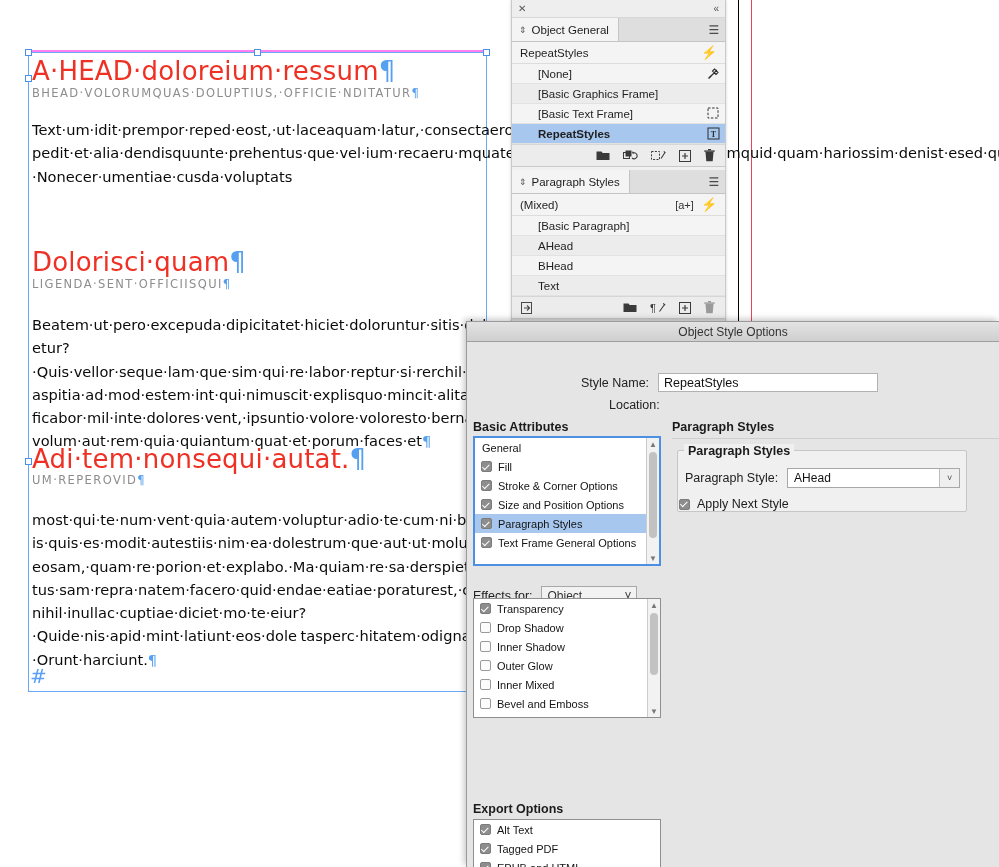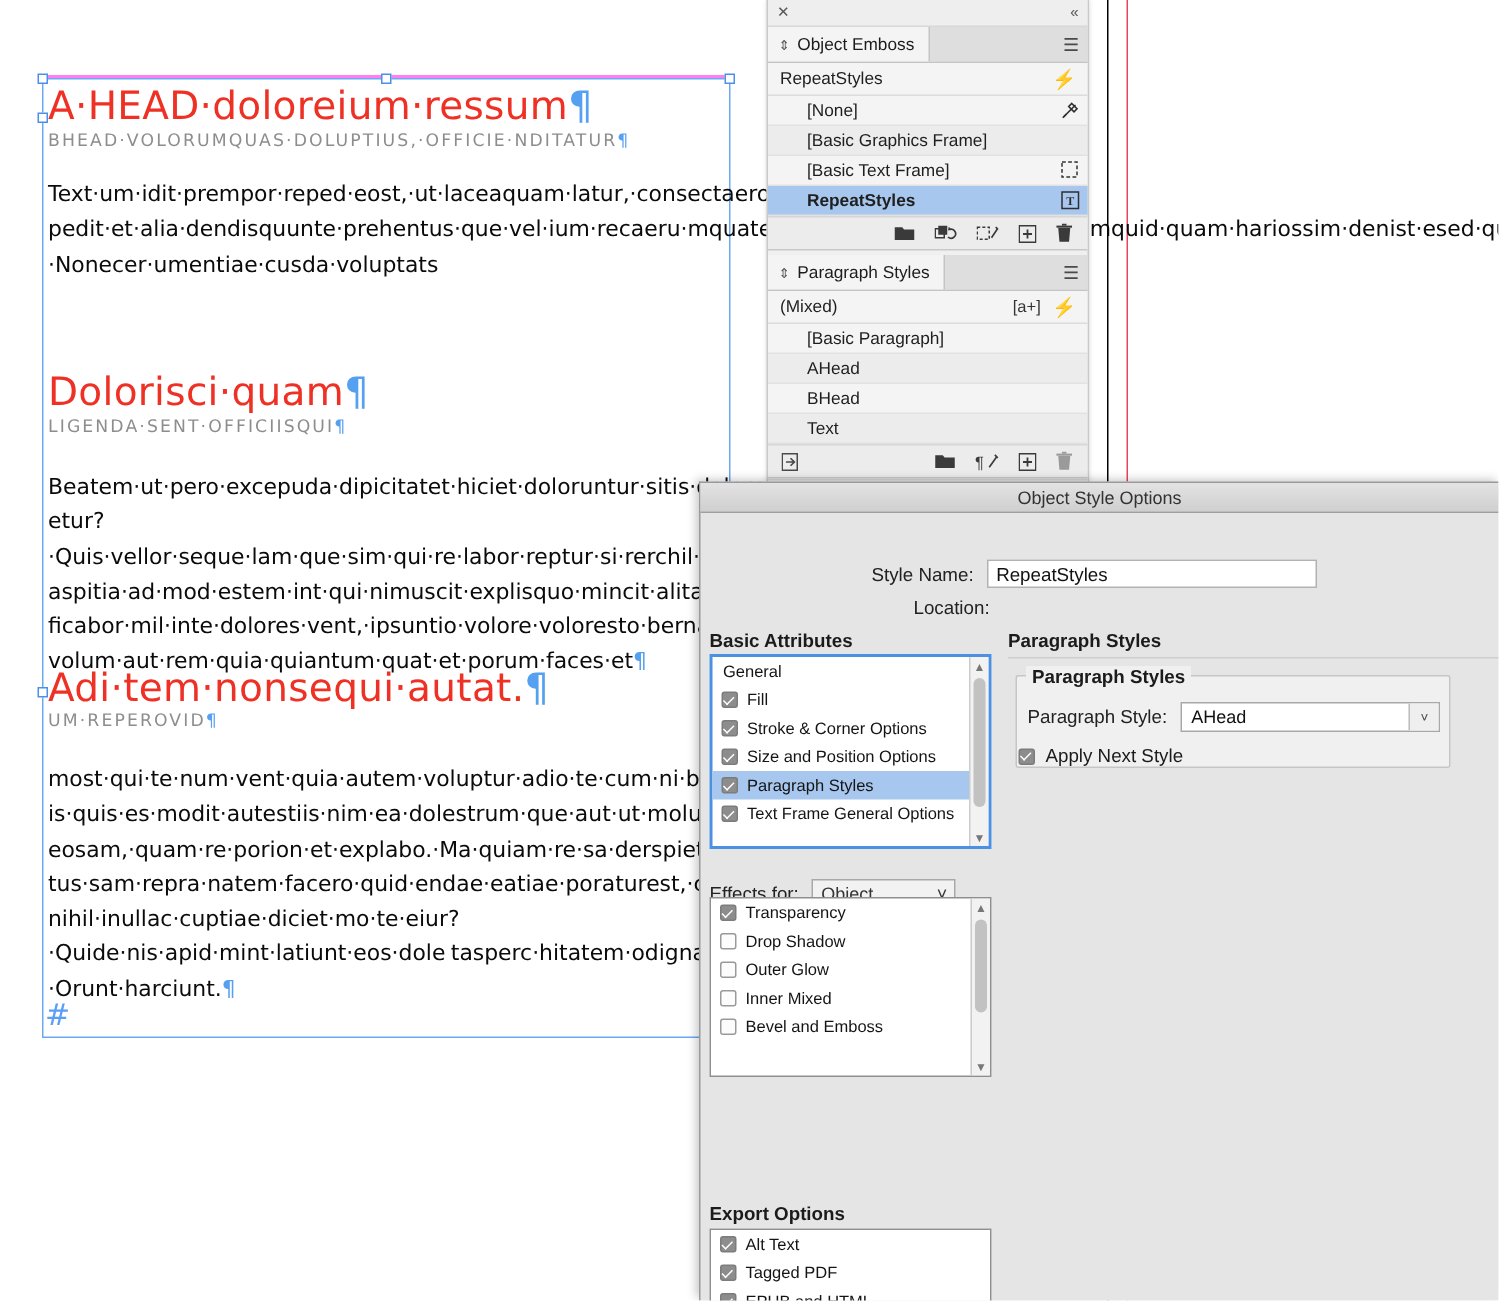--- a/index.html
+++ b/index.html
@@ -238,21 +238,21 @@
 <div id="panel-stack">
 
   <div class="panel-topbar">
     <span class="tinyglyph">✕</span>
     <span class="tinyglyph">«</span>
   </div>
 
   <div class="panel-tabrow">
     <div class="panel-tab">
       <span style="font-size:9px;color:#555;">⇕</span>
-      <span>Object Emboss</span>
+      <span>Object General</span>
     </div>
     <div class="panel-tabspace"></div>
     <div class="panel-menu">☰</div>
   </div>
 
   <div class="panel-statusrow">
     <span class="lbl">RepeatStyles</span>
     <span class="srow-icons">
       <span style="font-size:13px;color:#333;">⚡</span>
     </span>
@@ -456,20 +456,24 @@
       <div class="li">
           <span class="cbx on"></span>
           <span>Transparency</span>
         </div>
       <div class="li">
           <span class="cbx"></span>
           <span>Drop Shadow</span>
         </div>
       <div class="li">
           <span class="cbx"></span>
+          <span>Inner Shadow</span>
+        </div>
+      <div class="li">
+          <span class="cbx"></span>
           <span>Outer Glow</span>
         </div>
       <div class="li">
           <span class="cbx"></span>
           <span>Inner Mixed</span>
         </div>
       <div class="li">
           <span class="cbx"></span>
           <span>Bevel and Emboss</span>
         </div>

